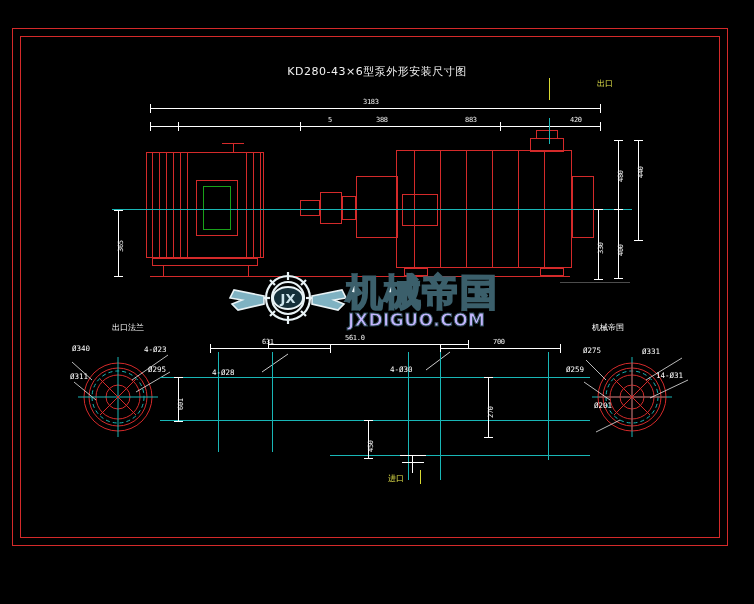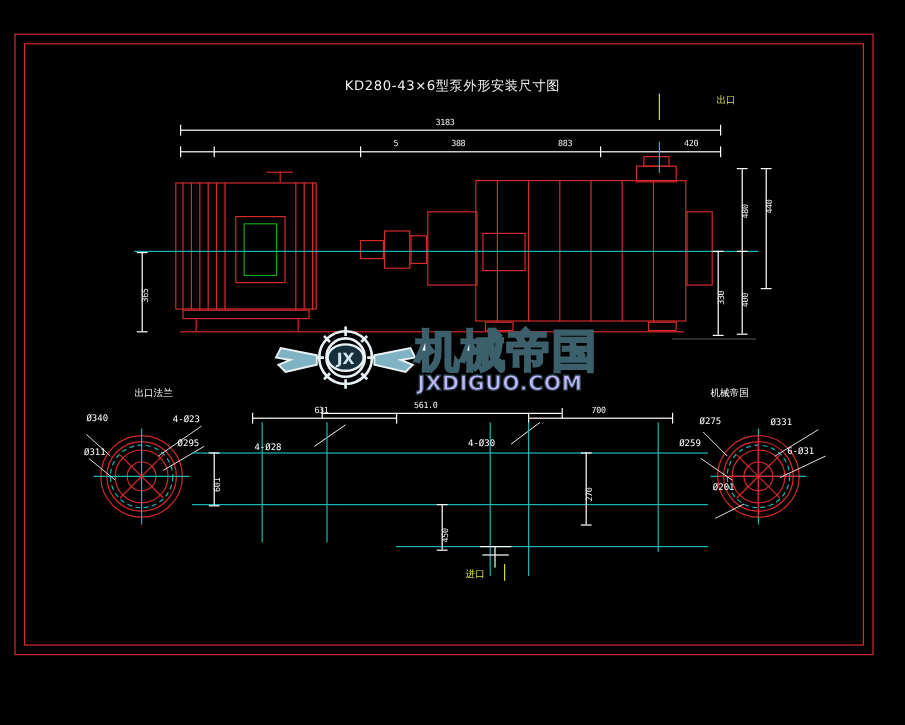--- a/index.html
+++ b/index.html
@@ -231,21 +231,21 @@
   <div class="dimw" style="left:72px;top:345px;">Ø340</div>
   <div class="dimw" style="left:70px;top:373px;">Ø311</div>
   <div class="dimw" style="left:144px;top:346px;">4-Ø23</div>
   <div class="dimw" style="left:148px;top:366px;">Ø295</div>
 
   <div class="lbl-w" style="left:592px;top:322px;">机械帝国</div>
   <div class="dimw" style="left:583px;top:347px;">Ø275</div>
   <div class="dimw" style="left:566px;top:366px;">Ø259</div>
   <div class="dimw" style="left:594px;top:402px;text-align:right;">Ø201</div>
   <div class="dimw" style="left:642px;top:348px;">Ø331</div>
-  <div class="dimw" style="left:656px;top:372px;">6-Ø31</div>
+  <div class="dimw" style="left:656px;top:372px;">14-Ø31</div>
 
   <div class="ln h" style="left:210px;top:348px;width:120px;"></div>
   <div class="ln v" style="left:210px;top:344px;height:9px;"></div>
   <div class="ln v" style="left:330px;top:344px;height:9px;"></div>
   <div class="dim" style="left:262px;top:338px;">631</div>
 
   <div class="ln h" style="left:268px;top:344px;width:200px;"></div>
   <div class="ln v" style="left:268px;top:340px;height:9px;"></div>
   <div class="ln v" style="left:468px;top:340px;height:9px;"></div>
   <div class="dim" style="left:345px;top:334px;">561.0</div>

